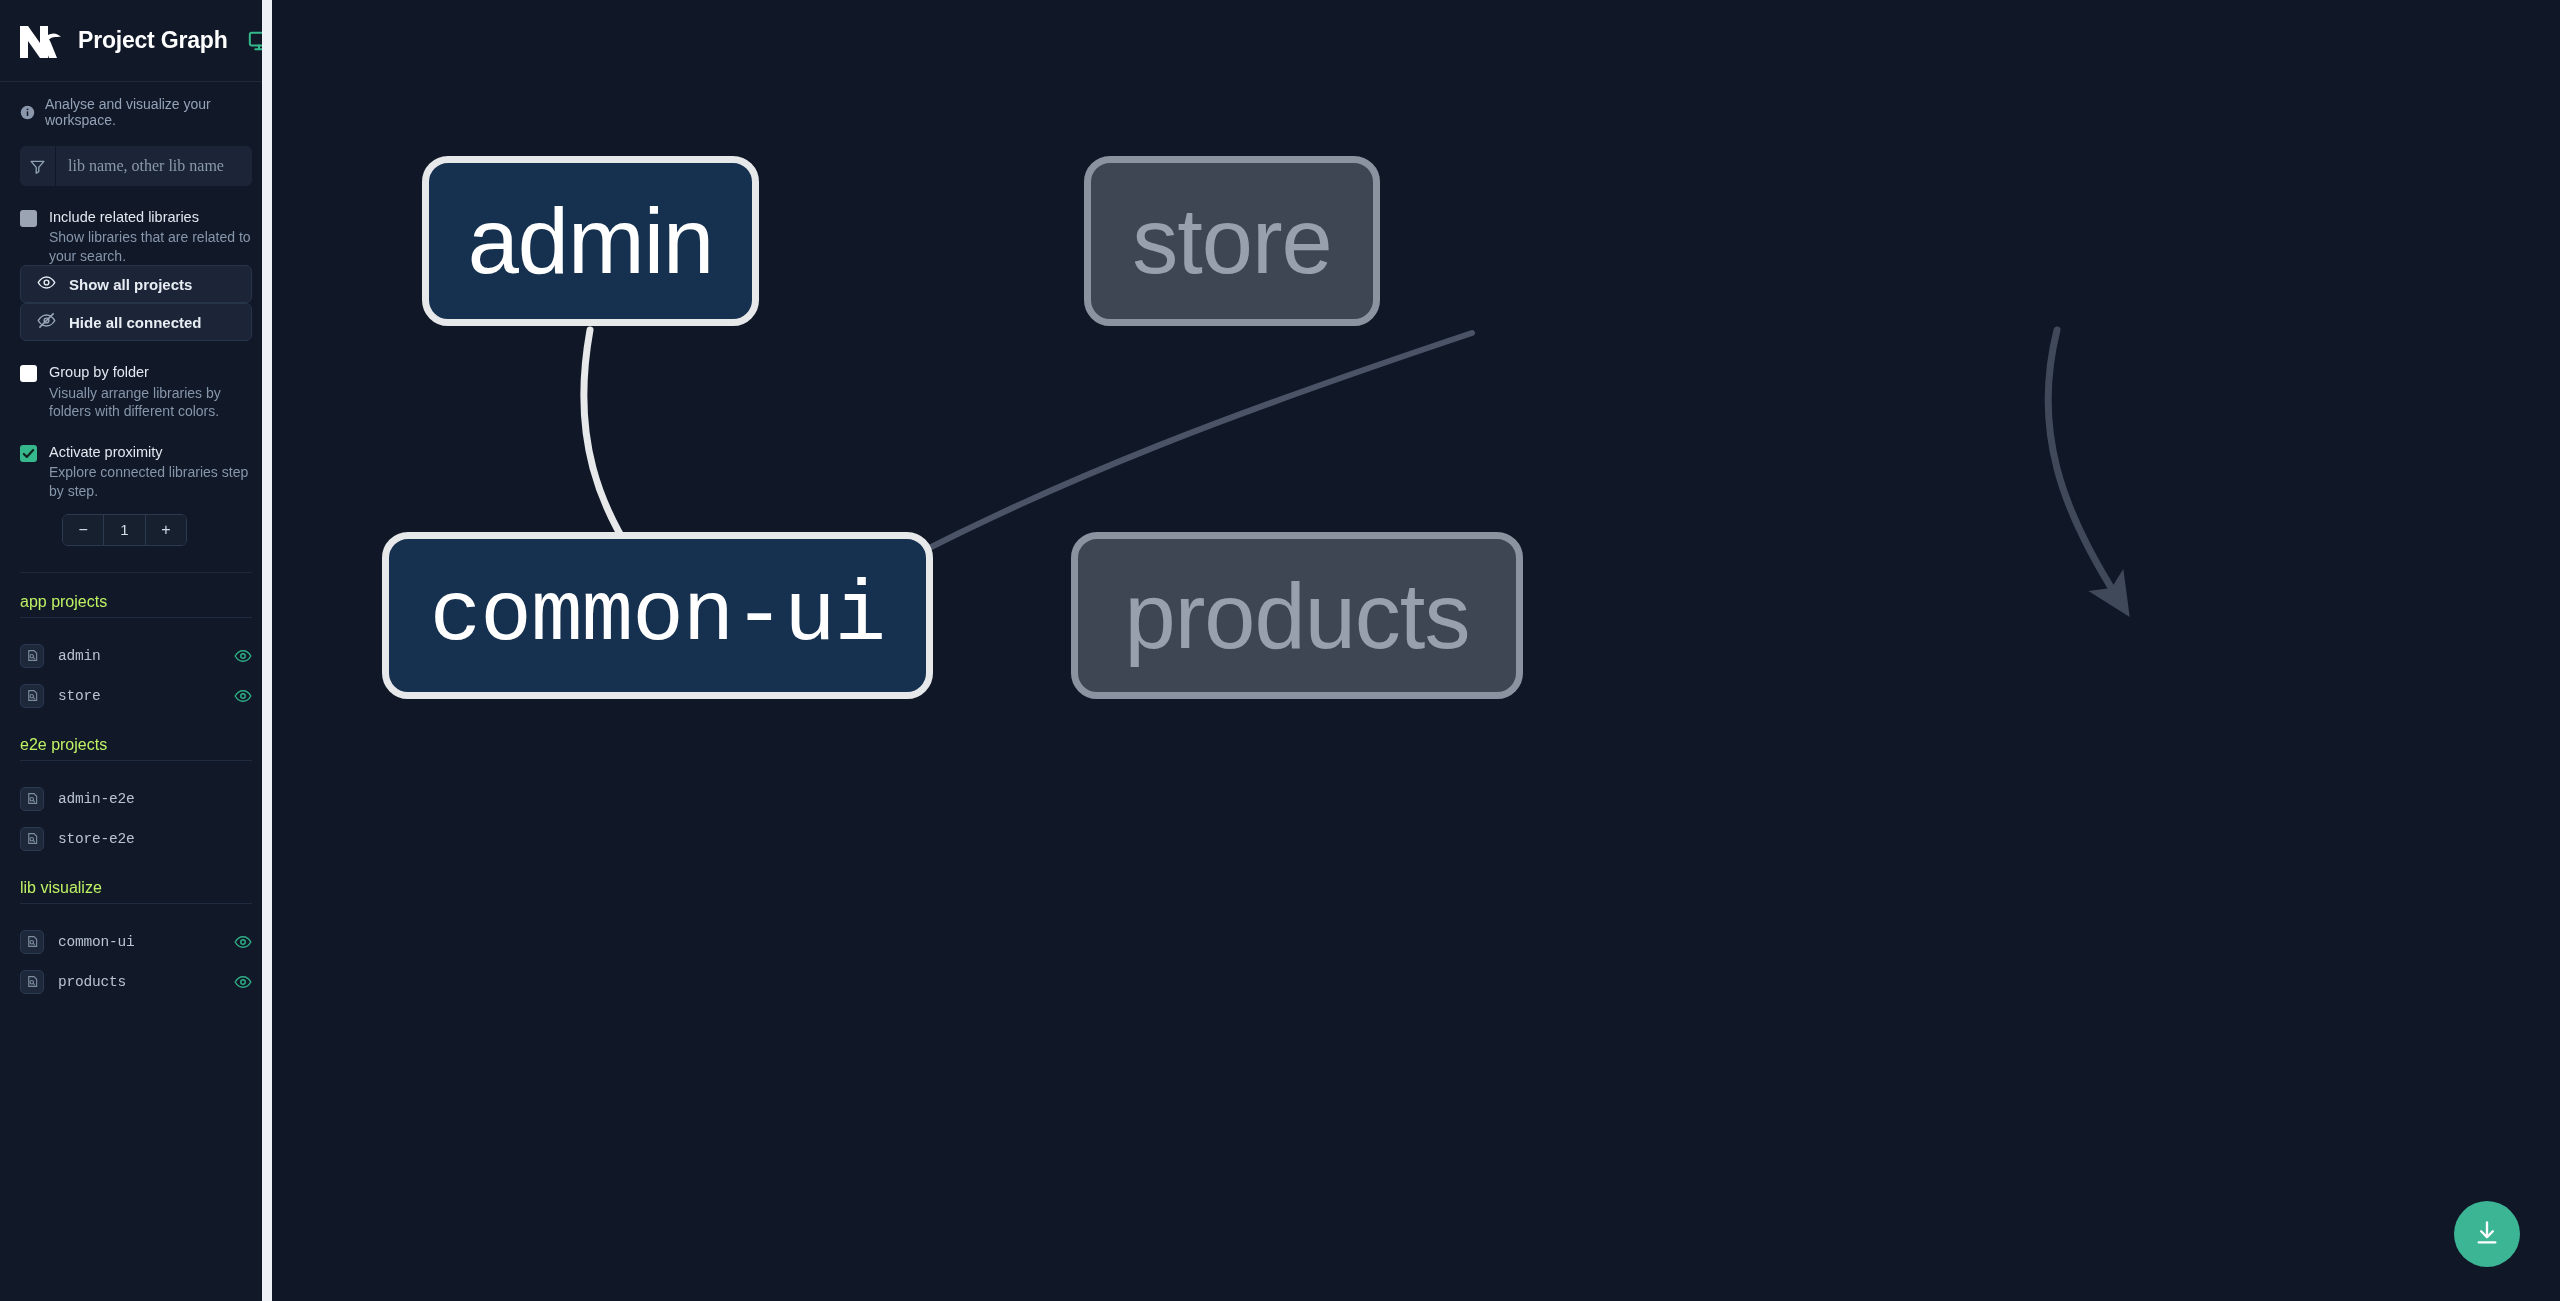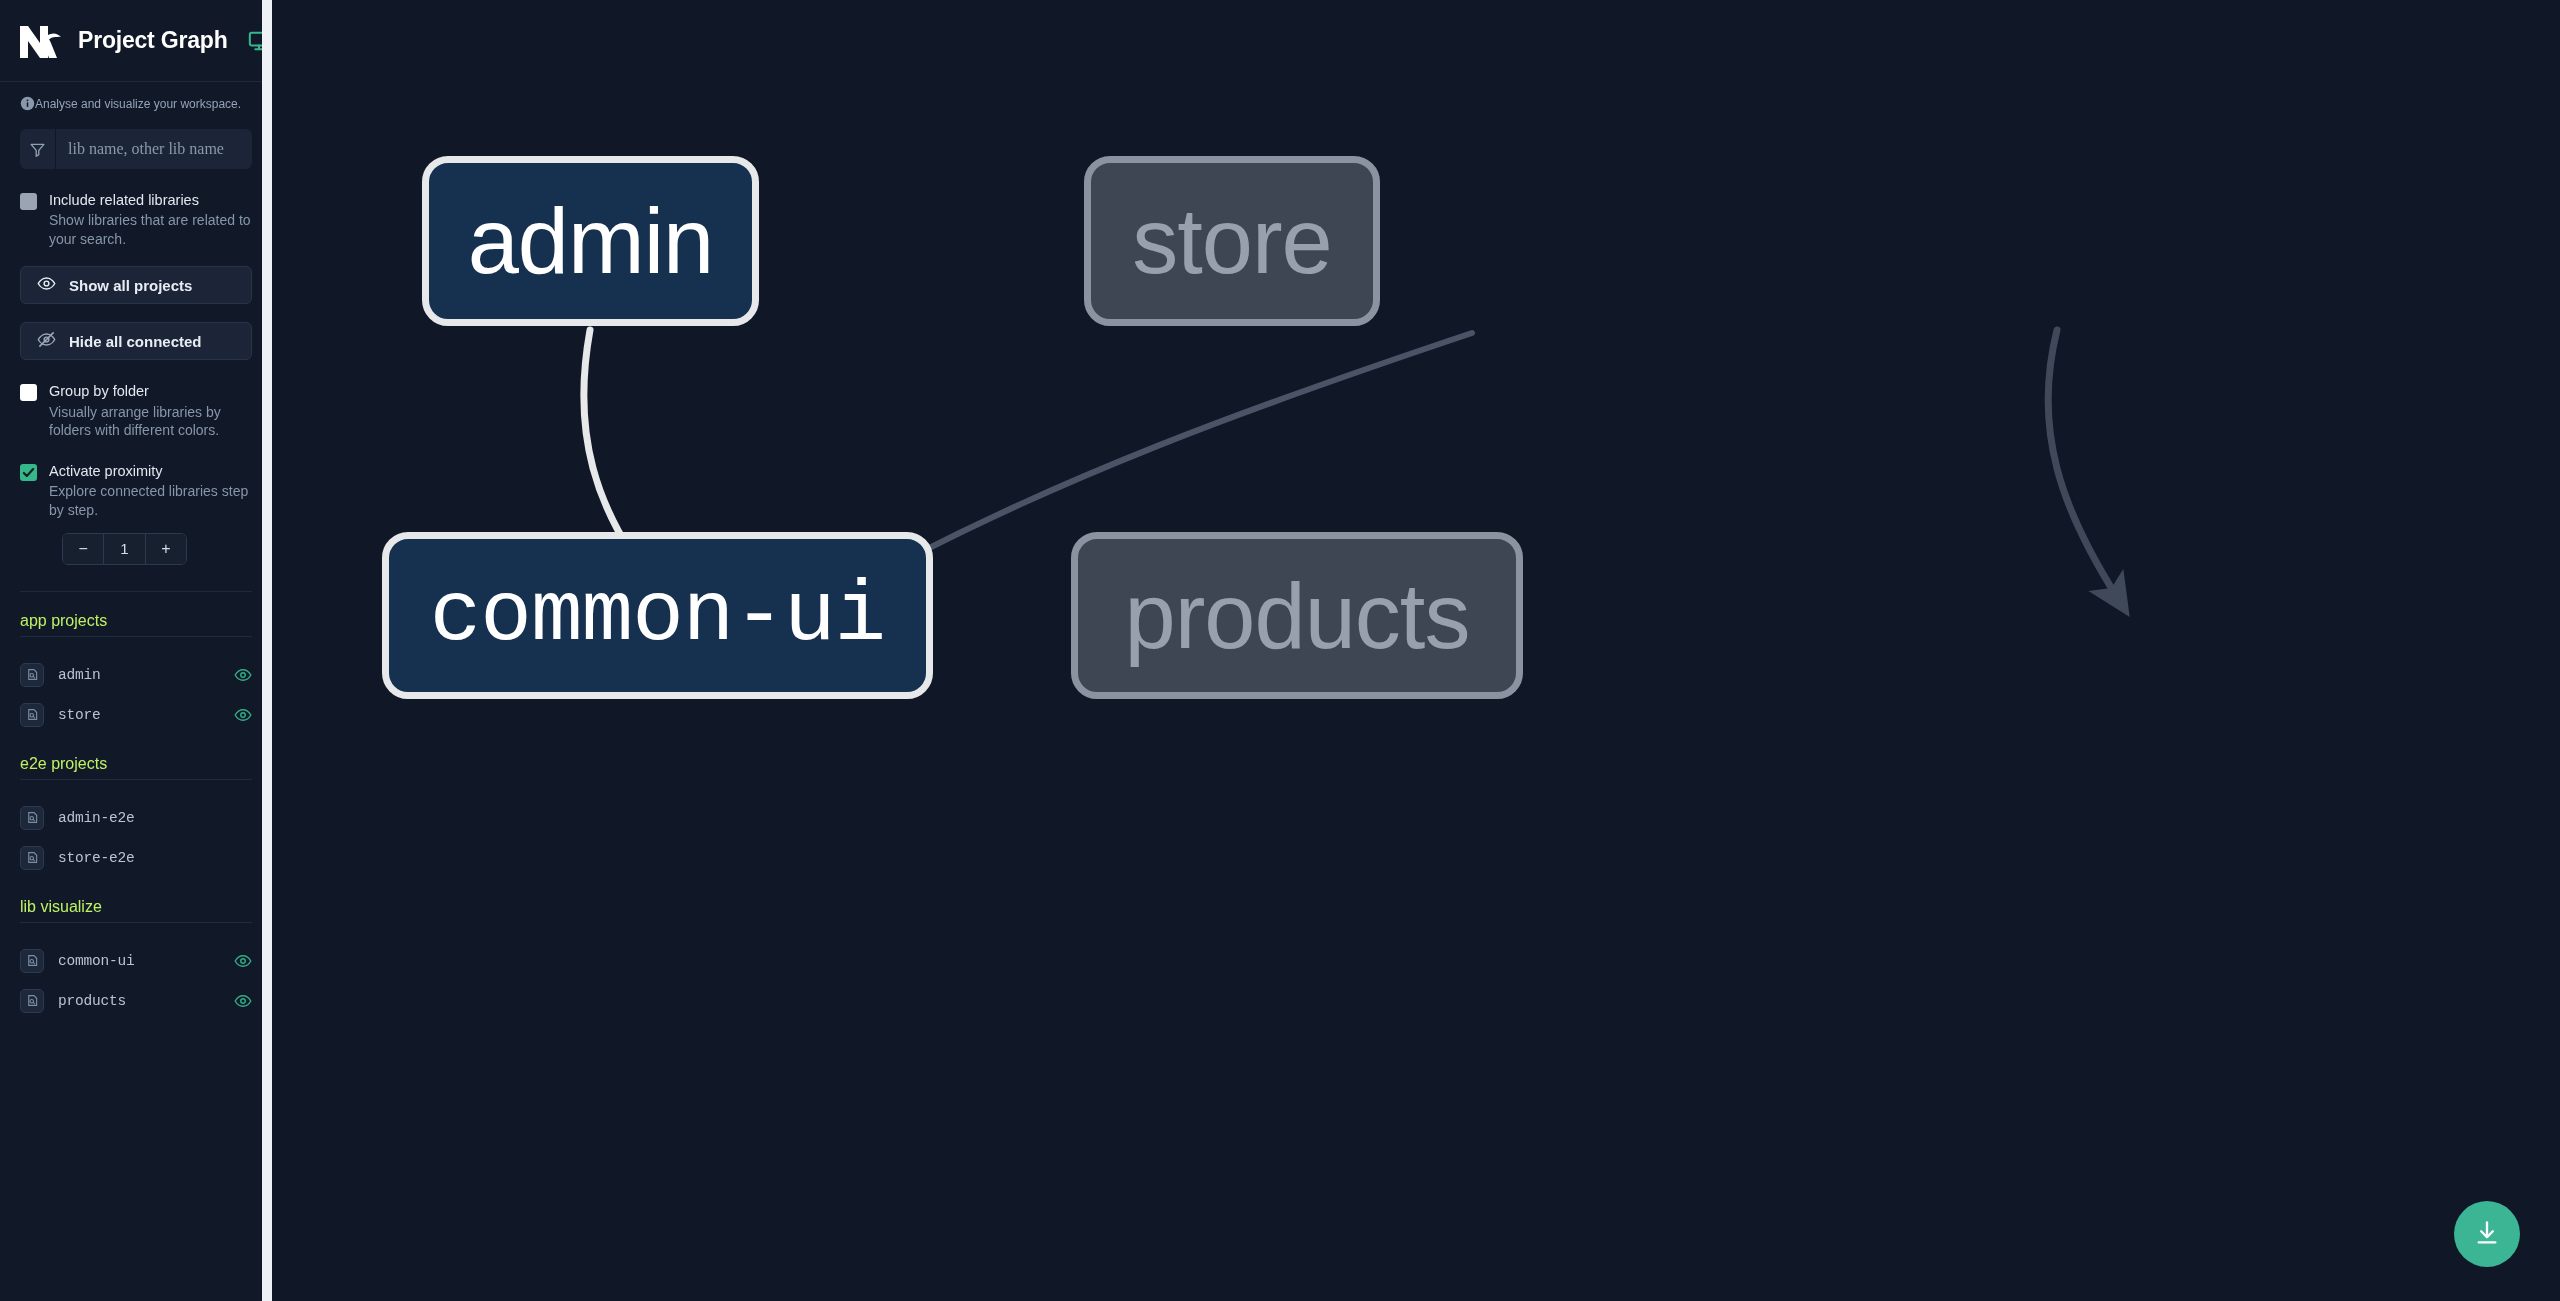--- a/index.html
+++ b/index.html
@@ -48,23 +48,24 @@
     font-size: 23px;
     font-weight: bold;
     letter-spacing: -0.2px;
     white-space: nowrap;
   }
   .monitor-icon { width: 22px; height: 22px; flex: 0 0 22px; margin-left: 6px; }
 
   .sb-tagline {
     display: flex;
     align-items: center;
+    gap: 10px;
     padding: 14px 20px 12px 20px;
     color: #94a3b8;
-    font-size: 12px;
+    font-size: 14px;
   }
   .info-icon { width: 15px; height: 15px; flex: 0 0 15px; }
 
   .sb-body { padding: 0 20px; }
 
   .filter-box {
     display: flex;
     align-items: stretch;
     height: 40px;
     background: #1b2537;
@@ -120,21 +121,20 @@
   .check-desc {
     color: #8696ab;
     font-size: 14px;
     line-height: 1.32;
     margin-top: 2px;
   }
 
   .wide-btn {
     width: 100%;
     height: 38px;
-    margin-top: 18px;
     background: #1b2537;
     border: 1px solid #26344a;
     border-radius: 6px;
     display: flex;
     align-items: center;
     gap: 13px;
     padding: 0 16px;
     cursor: pointer;
   }
   .wide-btn .lbl {

